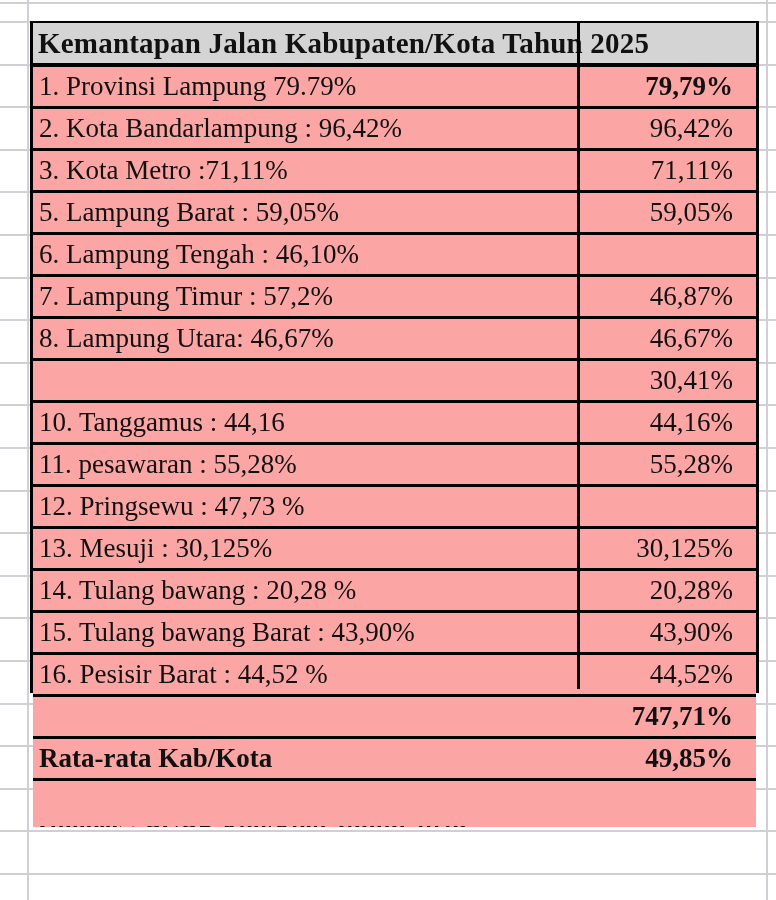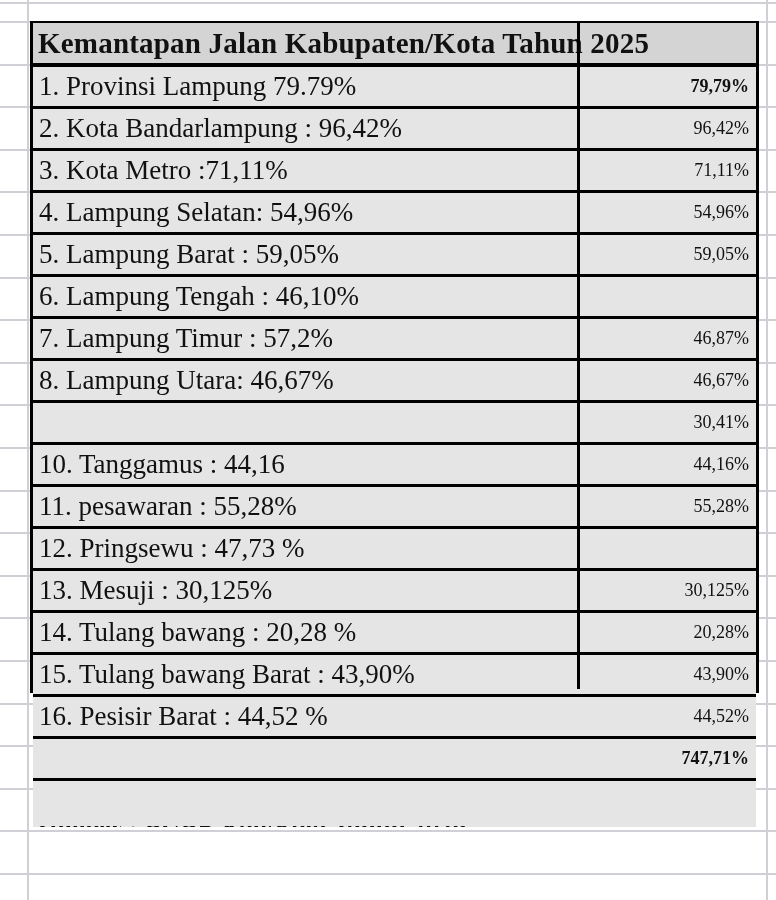--- a/index.html
+++ b/index.html
@@ -53,35 +53,35 @@
   .title-row .title-text {
     font-weight: bold;
     font-size: 29px;
     padding-left: 5px;
     letter-spacing: 0.2px;
   }
   .row {
     height: 42px;
     display: flex;
     border-bottom: 3px solid var(--border-color);
-    background: #e5e5e5;
+    background: #fca5a5;
   }
   .row:last-child { border-bottom: none; height: 46px; }
   .cell-label {
     width: 547px;
     display: flex; align-items: center;
     padding-left: 6px;
     font-size: 27px;
     white-space: nowrap; overflow: hidden;
   }
   .cell-value {
     flex: 1;
     display: flex; align-items: center; justify-content: flex-end;
-    padding-right: 7px;
-    font-size: 18px;
+    padding-right: 23px;
+    font-size: 27px;
     white-space: nowrap;
     text-align: right;
   }
   .bold { font-weight: bold; }
   .italic { font-style: italic; margin-top: 45px; }
   
   .vline {
     position: absolute;
     top: 0; bottom: 0;
     left: 544px;
@@ -133,24 +133,20 @@
         </div>
         <div class="row">
           <span class="cell-label">2. Kota Bandarlampung : 96,42%</span>
           <span class="cell-value">96,42%</span>
         </div>
         <div class="row">
           <span class="cell-label">3. Kota Metro :71,11%</span>
           <span class="cell-value">71,11%</span>
         </div>
         <div class="row">
-          <span class="cell-label">4. Lampung Selatan: 54,96%</span>
-          <span class="cell-value">54,96%</span>
-        </div>
-        <div class="row">
           <span class="cell-label">5. Lampung Barat : 59,05%</span>
           <span class="cell-value">59,05%</span>
         </div>
         <div class="row">
           <span class="cell-label">6. Lampung Tengah : 46,10%</span>
         </div>
         <div class="row">
           <span class="cell-label">7. Lampung Timur : 57,2%</span>
           <span class="cell-value">46,87%</span>
         </div>
@@ -183,20 +179,24 @@
         <div class="row">
           <span class="cell-label">15. Tulang bawang Barat : 43,90%</span>
           <span class="cell-value">43,90%</span>
         </div>
         <div class="row">
           <span class="cell-label">16. Pesisir Barat : 44,52 %</span>
           <span class="cell-value">44,52%</span>
         </div>
         <div class="row">
           <span class="cell-value bold">747,71%</span>
+        </div>
+        <div class="row">
+          <span class="cell-label bold">Rata-rata Kab/Kota</span>
+          <span class="cell-value bold">49,85%</span>
         </div>
         <div class="row">
           <span class="cell-label bold italic">sumber : PUPR Kab/Kota Tahun 2026</span>
           <span class="cell-value"></span>
         </div>
       </div>
     <div class="vline"></div>
   </div>
 
 </div>

